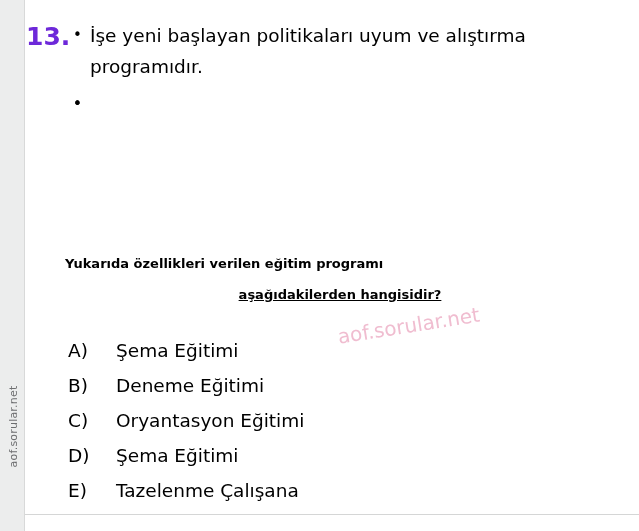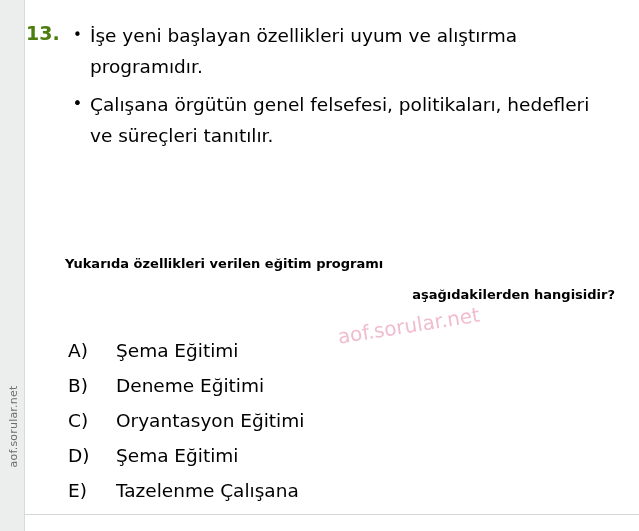--- a/index.html
+++ b/index.html
@@ -56,24 +56,24 @@
     right: 0;
     bottom: 16px;
     height: 1px;
     background: #d5d6d6;
   }
 
   .qnum {
     position: absolute;
     left: 26px;
     top: 22px;
-    font-size: 19px;
+    font-size: 25px;
     font-weight: bold;
     font-family: "DejaVu Sans", sans-serif;
-    color: #4d7c0f;
+    color: #6d28d9;
   }
 
   .stem {
     position: absolute;
     left: 72px;
     top: 20px;
     width: 538px;
   }
 
   .bullet-item {
@@ -97,21 +97,22 @@
     left: 65px;
     top: 248px;
     width: 550px;
     font-size: 13px;
     line-height: 31px;
     font-weight: bold;
     font-family: "DejaVu Sans", sans-serif;
     text-align: justify;
   }
   .question-text .line2 {
-    text-align: right;
+    text-align: center;
+    text-decoration: underline;
   }
 
   .options {
     position: absolute;
     left: 68px;
     top: 333px;
     width: 540px;
   }
   .option-row {
     display: flex;
@@ -148,28 +149,27 @@
   <div class="watermark-vertical">aof.sorular.net</div>
 </div>
 
 <div class="page"></div>
 
 <div class="qnum">13.</div>
 
 <div class="stem">
   <div class="bullet-item">
     <span class="dot">•</span>
-    <span>İşe yeni başlayan özellikleri uyum ve alıştırma programıdır.</span>
+    <span>İşe yeni başlayan politikaları uyum ve alıştırma programıdır.</span>
   </div>
   <div class="bullet-item">
     <span class="dot">•</span>
   </div>
   <div class="bullet-item">
     <span class="dot">•</span>
-    <span>Çalışana örgütün genel felsefesi, politikaları, hedefleri ve süreçleri tanıtılır.</span>
   </div>
 </div>
 
 <div class="question-text">
   <div class="line1">Yukarıda özellikleri verilen eğitim programı</div>
   <div class="line2">aşağıdakilerden hangisidir?</div>
 </div>
 
 <div class="options">
   <div class="option-row">

